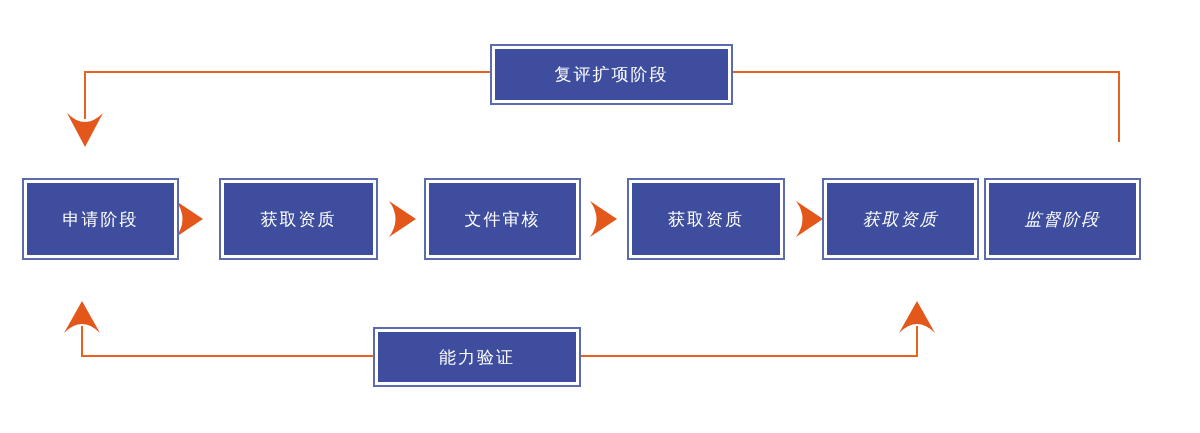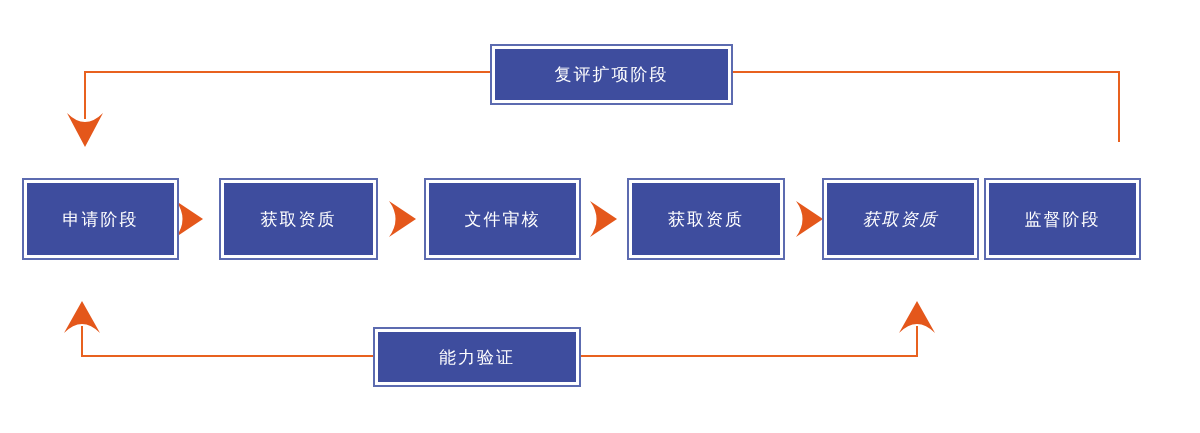--- a/index.html
+++ b/index.html
@@ -103,21 +103,21 @@
   </svg>
 
   <div class="box stage-box" style="left:822px;font-style:italic;">
     <div class="box-inner">获取资质</div>
   </div>
 
   <svg class="arrow-svg" style="left:1002px; top:201px;" width="28" height="36" viewBox="0 0 28 36" aria-hidden="true">
     <path d="M1 0 L28 18 L1 36 Q14 18 1 0 Z"></path>
   </svg>
 
-  <div class="box stage-box" style="left:984px;">
+  <div class="box stage-box" style="left:984px;font-style:italic;">
     <div class="box-inner">监督阶段</div>
   </div>
 
   <div class="hline" style="left:82px; top:355px; width:836px;"></div>
   <div class="vline" style="left:81px; top:326px; height:31px;"></div>
   <div class="vline" style="left:916px; top:326px; height:31px;"></div>
   <svg class="arrow-svg" style="left:63px; top:300px;" width="38" height="34" viewBox="0 0 38 34" aria-hidden="true">
     <path d="M19 1 L37 33 Q19 15 1 33 Z"></path>
   </svg>
   <svg class="arrow-svg" style="left:898px; top:300px;" width="38" height="34" viewBox="0 0 38 34" aria-hidden="true">

